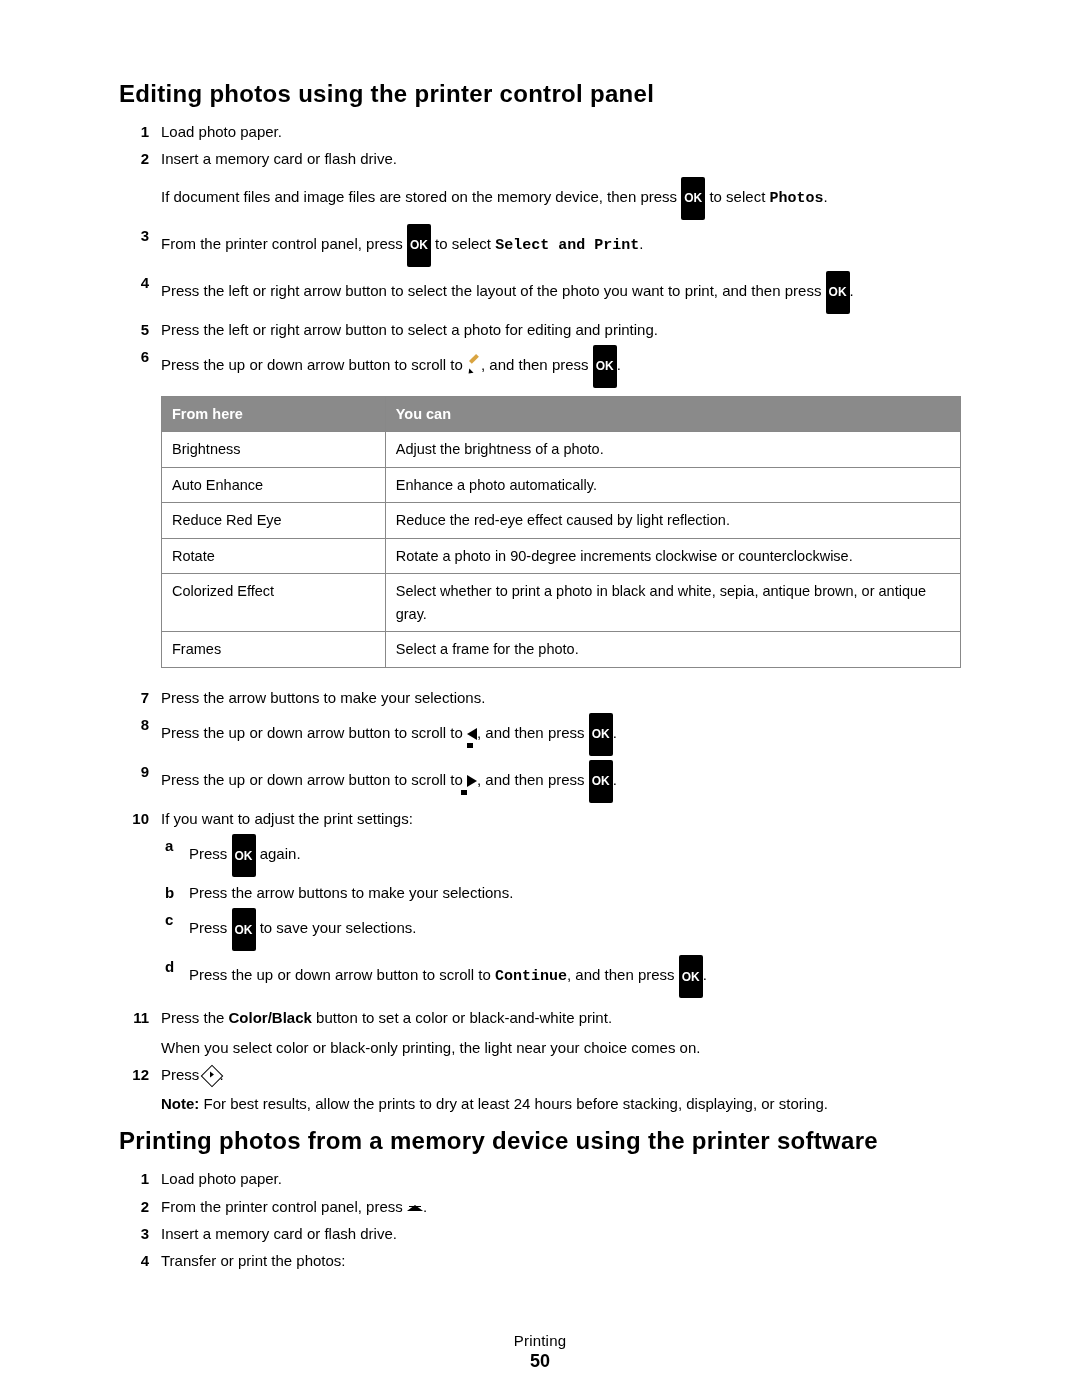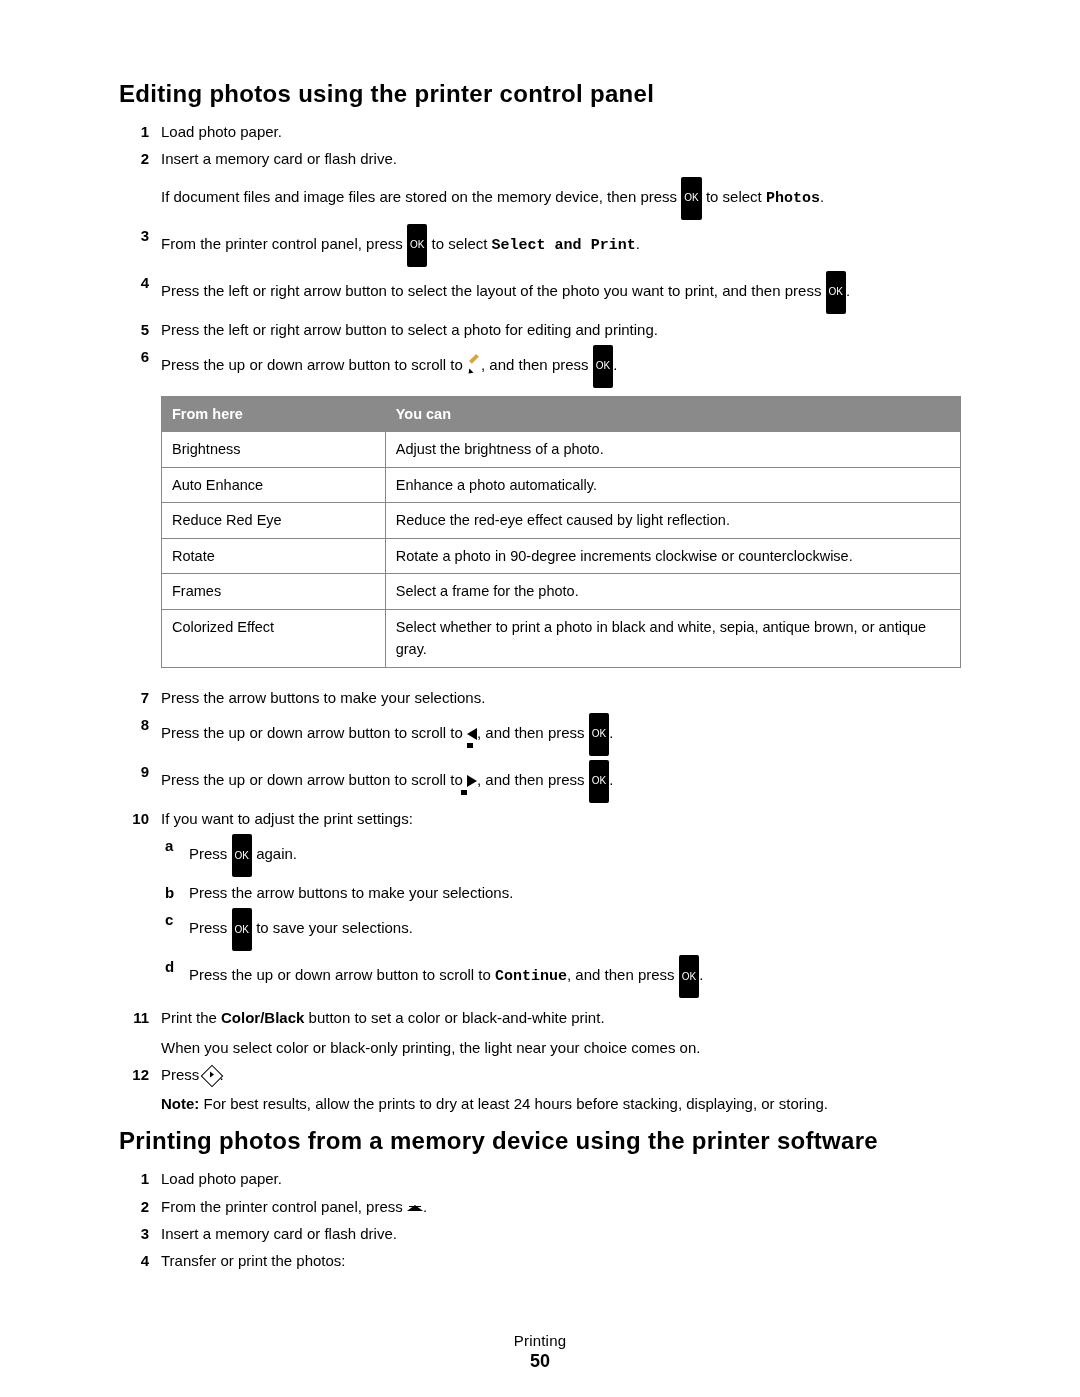--- a/index.html
+++ b/index.html
@@ -46,22 +46,22 @@
   }
   .ol-sub > .li > .body { flex: 1; }
   .block { margin: 6px 0 0 0; }
 
   .ok-badge {
     display: inline-flex;
     align-items: center;
     justify-content: center;
     background: #000;
     color: #fff;
-    font-size: 10px;
-    font-weight: normal;
+    font-size: 12px;
+    font-weight: bold;
     border-radius: 2px;
     padding: 15px 3px;
     line-height: 1;
     vertical-align: middle;
     min-width: 14px;
     height: 13px;
   }
   .mono {
     font-family: "Courier New", Courier, monospace;
   }
@@ -217,26 +217,26 @@
               </tr>
             <tr>
                 <td>Reduce Red Eye</td>
                 <td>Reduce the red-eye effect caused by light reflection.</td>
               </tr>
             <tr>
                 <td>Rotate</td>
                 <td>Rotate a photo in 90-degree increments clockwise or counterclockwise.</td>
               </tr>
             <tr>
+                <td>Colorized Effect</td>
+                <td>Select whether to print a photo in black and white, sepia, antique brown, or antique gray.</td>
+              </tr>
+            <tr>
                 <td>Frames</td>
                 <td>Select a frame for the photo.</td>
-              </tr>
-            <tr>
-                <td>Colorized Effect</td>
-                <td>Select whether to print a photo in black and white, sepia, antique brown, or antique gray.</td>
               </tr>
           </tbody>
         </table>
       </div>
     </div>
 
     <div class="li">
       <div class="num">7</div>
       <div class="body">Press the arrow buttons to make your selections.</div>
     </div>
@@ -276,21 +276,21 @@
             <div class="num">d</div>
             <div class="body"><span>Press the up or down arrow button to scroll to </span><span class="mono bold">Continue</span><span>, and then press </span><span class="ok-badge">OK</span><span>.</span></div>
           </div>
         </div>
       </div>
     </div>
 
     <div class="li">
       <div class="num">11</div>
       <div class="body">
-        <span>Print the </span><span class="bold">Color/Black</span><span> button to set a color or black-and-white print.</span>
+        <span>Press the </span><span class="bold">Color/Black</span><span> button to set a color or black-and-white print.</span>
         <div class="block">When you select color or black-only printing, the light near your choice comes on.</div>
       </div>
     </div>
 
     <div class="li">
       <div class="num">12</div>
       <div class="body">
         <span>Press </span><span class="icon-start"></span><span>.</span>
         <div class="block">
           <span class="bold">Note: </span><span>For best results, allow the prints to dry at least 24 hours before stacking, displaying, or storing.</span>

